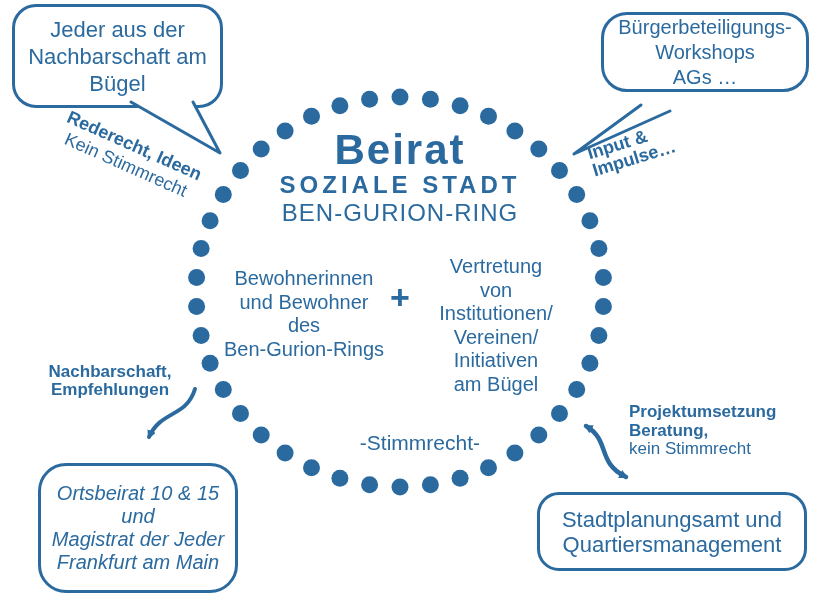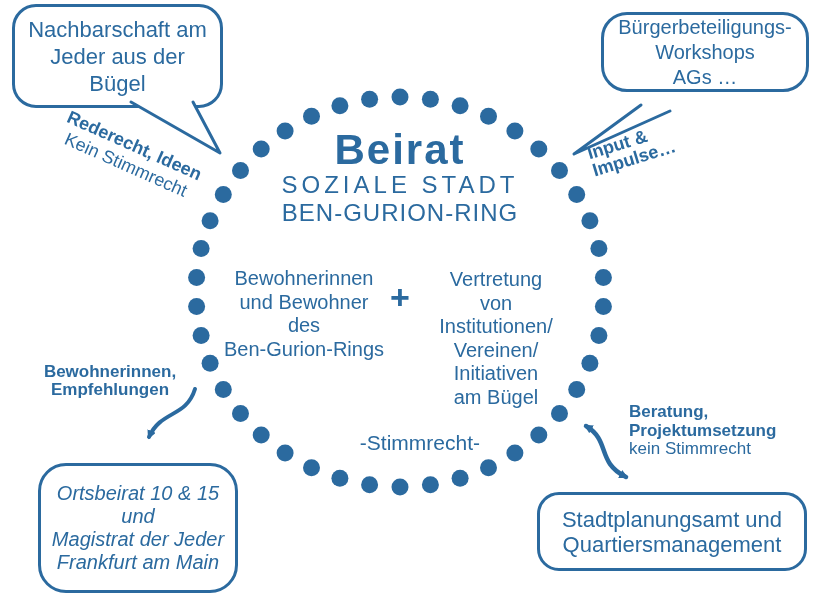--- a/index.html
+++ b/index.html
@@ -17,25 +17,25 @@
   .bubble .line { white-space:nowrap; }
 
   #bubble-top-left { left:12px; top:4px; width:211px; height:104px; border-radius:24px; font-size:22px; line-height:27px; }
   #bubble-top-right { left:601px; top:12px; width:208px; height:80px; border-radius:26px; font-size:20px; line-height:25px; }
   #box-bottom-left { left:38px; top:463px; width:200px; height:130px; border-radius:28px; font-size:20px; line-height:23px;font-style:italic; }
   #box-bottom-right { left:537px; top:492px; width:270px; height:79px; border-radius:22px; font-size:22px; line-height:25px; }
 
   
   .centertxt { position:absolute; text-align:center; z-index:2; }
   #title { left:250px; top:126px; width:300px; font-size:42px; font-weight:bold; letter-spacing:2px; }
-  #subtitle1 { left:250px; top:171px; width:300px; font-size:24px; letter-spacing:4px; }
+  #subtitle1 { left:250px; top:171px; width:300px; font-size:24px; letter-spacing:4px;font-weight:bold; }
   #subtitle2 { left:250px; top:199px; width:300px; font-size:24px; letter-spacing:1px; }
   #left-group { left:218px; top:267px; width:172px; font-size:20px; line-height:23.5px; }
   #plus-sign { left:384px; top:278px; width:32px; font-size:34px; font-weight:bold; }
-  #right-group { left:422px; top:268px; width:148px; font-size:20px; line-height:23.5px; }
+  #right-group { left:422px; top:255px; width:148px; font-size:20px; line-height:23.5px; }
   #voting-note { left:328px; top:431px; width:152px; font-size:21px;text-align:right; }
 
   
   .label { position:absolute; z-index:2; font-size:17px; line-height:18px; }
   .label .b { font-weight:bold; }
   #label-top-left { left:70px; top:106px; width:150px; text-align:center; transform:rotate(24deg); transform-origin:top left; font-size:18px; line-height:21px; }
   #label-top-right { left:585px; top:145px; width:140px; transform:rotate(-17deg); transform-origin:top left; font-size:18px; }
   #label-bottom-left { left:40px; top:363px; width:140px; text-align:center; line-height:17.5px; }
   #label-bottom-right { left:629px; top:403px; width:175px; text-align:left; line-height:18.5px; }
 
@@ -45,22 +45,22 @@
   #overlay .tail { fill:#ffffff; stroke:var(--accent); stroke-width:3; stroke-linejoin:round; stroke-linecap:round; }
   #overlay .dot { fill:var(--accent); }
   #overlay .head { fill:var(--accent); }
 </style>
 </head>
 <body>
 
 <div id="stage">
 
   <div class="bubble" id="bubble-top-left">
+    <div class="line">Jeder aus der</div>
     <div class="line">Nachbarschaft am</div>
-    <div class="line">Jeder aus der</div>
     <div class="line">Bügel</div>
   </div>
 
   <div class="bubble" id="bubble-top-right">
     <div class="line">Bürgerbeteiligungs-</div>
     <div class="line">Workshops</div>
     <div class="line">AGs …</div>
   </div>
 
   <div class="bubble" id="box-bottom-left">
@@ -102,27 +102,27 @@
   <div class="label" id="label-top-left">
     <div class="b">Rederecht, Ideen</div>
     <div>Kein Stimmrecht</div>
   </div>
 
   <div class="label" id="label-top-right">
     <div class="b">Input &amp; Impulse…</div>
   </div>
 
   <div class="label" id="label-bottom-left">
-    <div class="b">Bewohnerinnen,</div>
+    <div class="b">Nachbarschaft,</div>
     <div class="b">Empfehlungen</div>
   </div>
 
   <div class="label" id="label-bottom-right">
+    <div class="b">Projektumsetzung</div>
     <div class="b">Beratung,</div>
-    <div class="b">Projektumsetzung</div>
     <div>kein Stimmrecht</div>
   </div>
 
   <svg id="overlay" width="820" height="600" viewBox="0 0 820 600">
     <defs>
       <marker id="ah" markerWidth="9" markerHeight="9" refX="6.5" refY="4.5" orient="auto-start-reverse" markerUnits="userSpaceOnUse">
         <path d="M0,0 L9,4.5 L0,9 z" class="head"></path>
       </marker>
     </defs>
 

